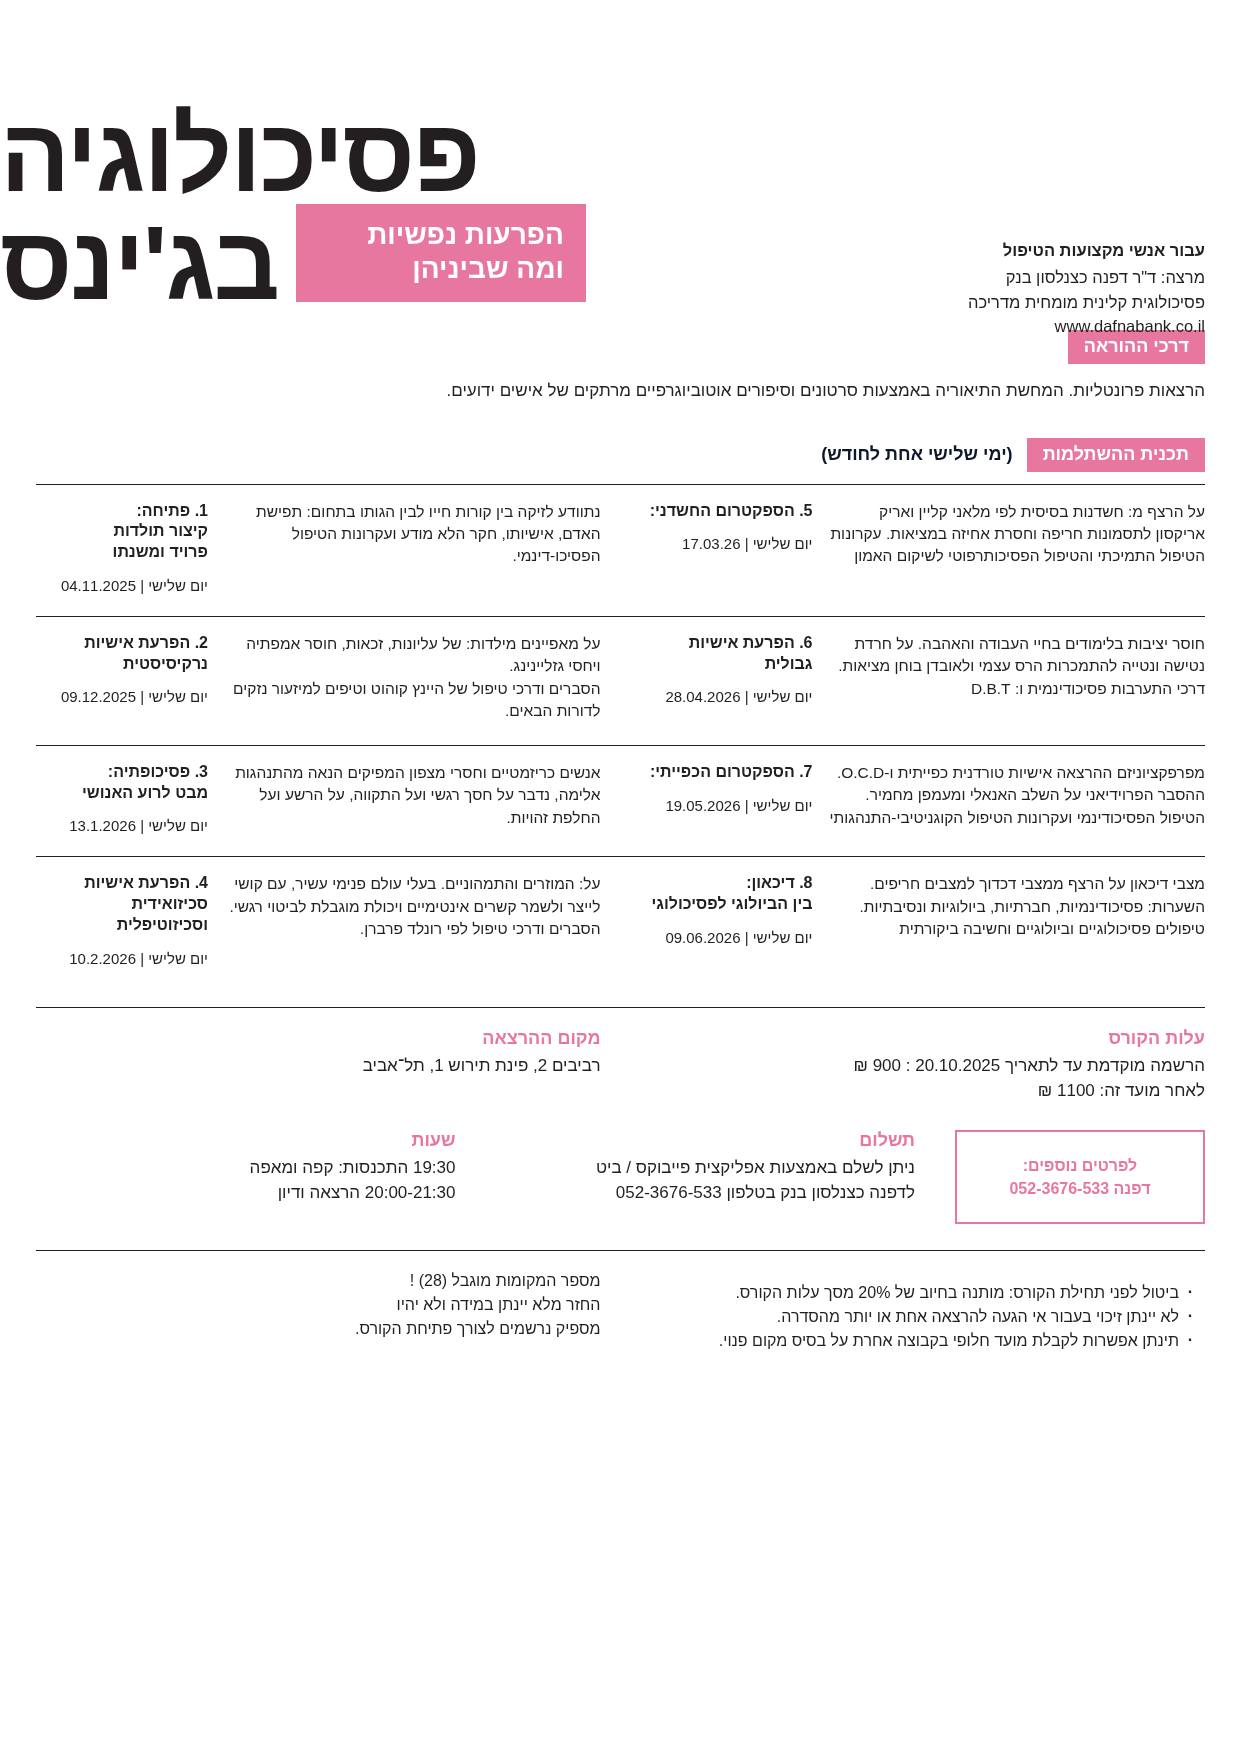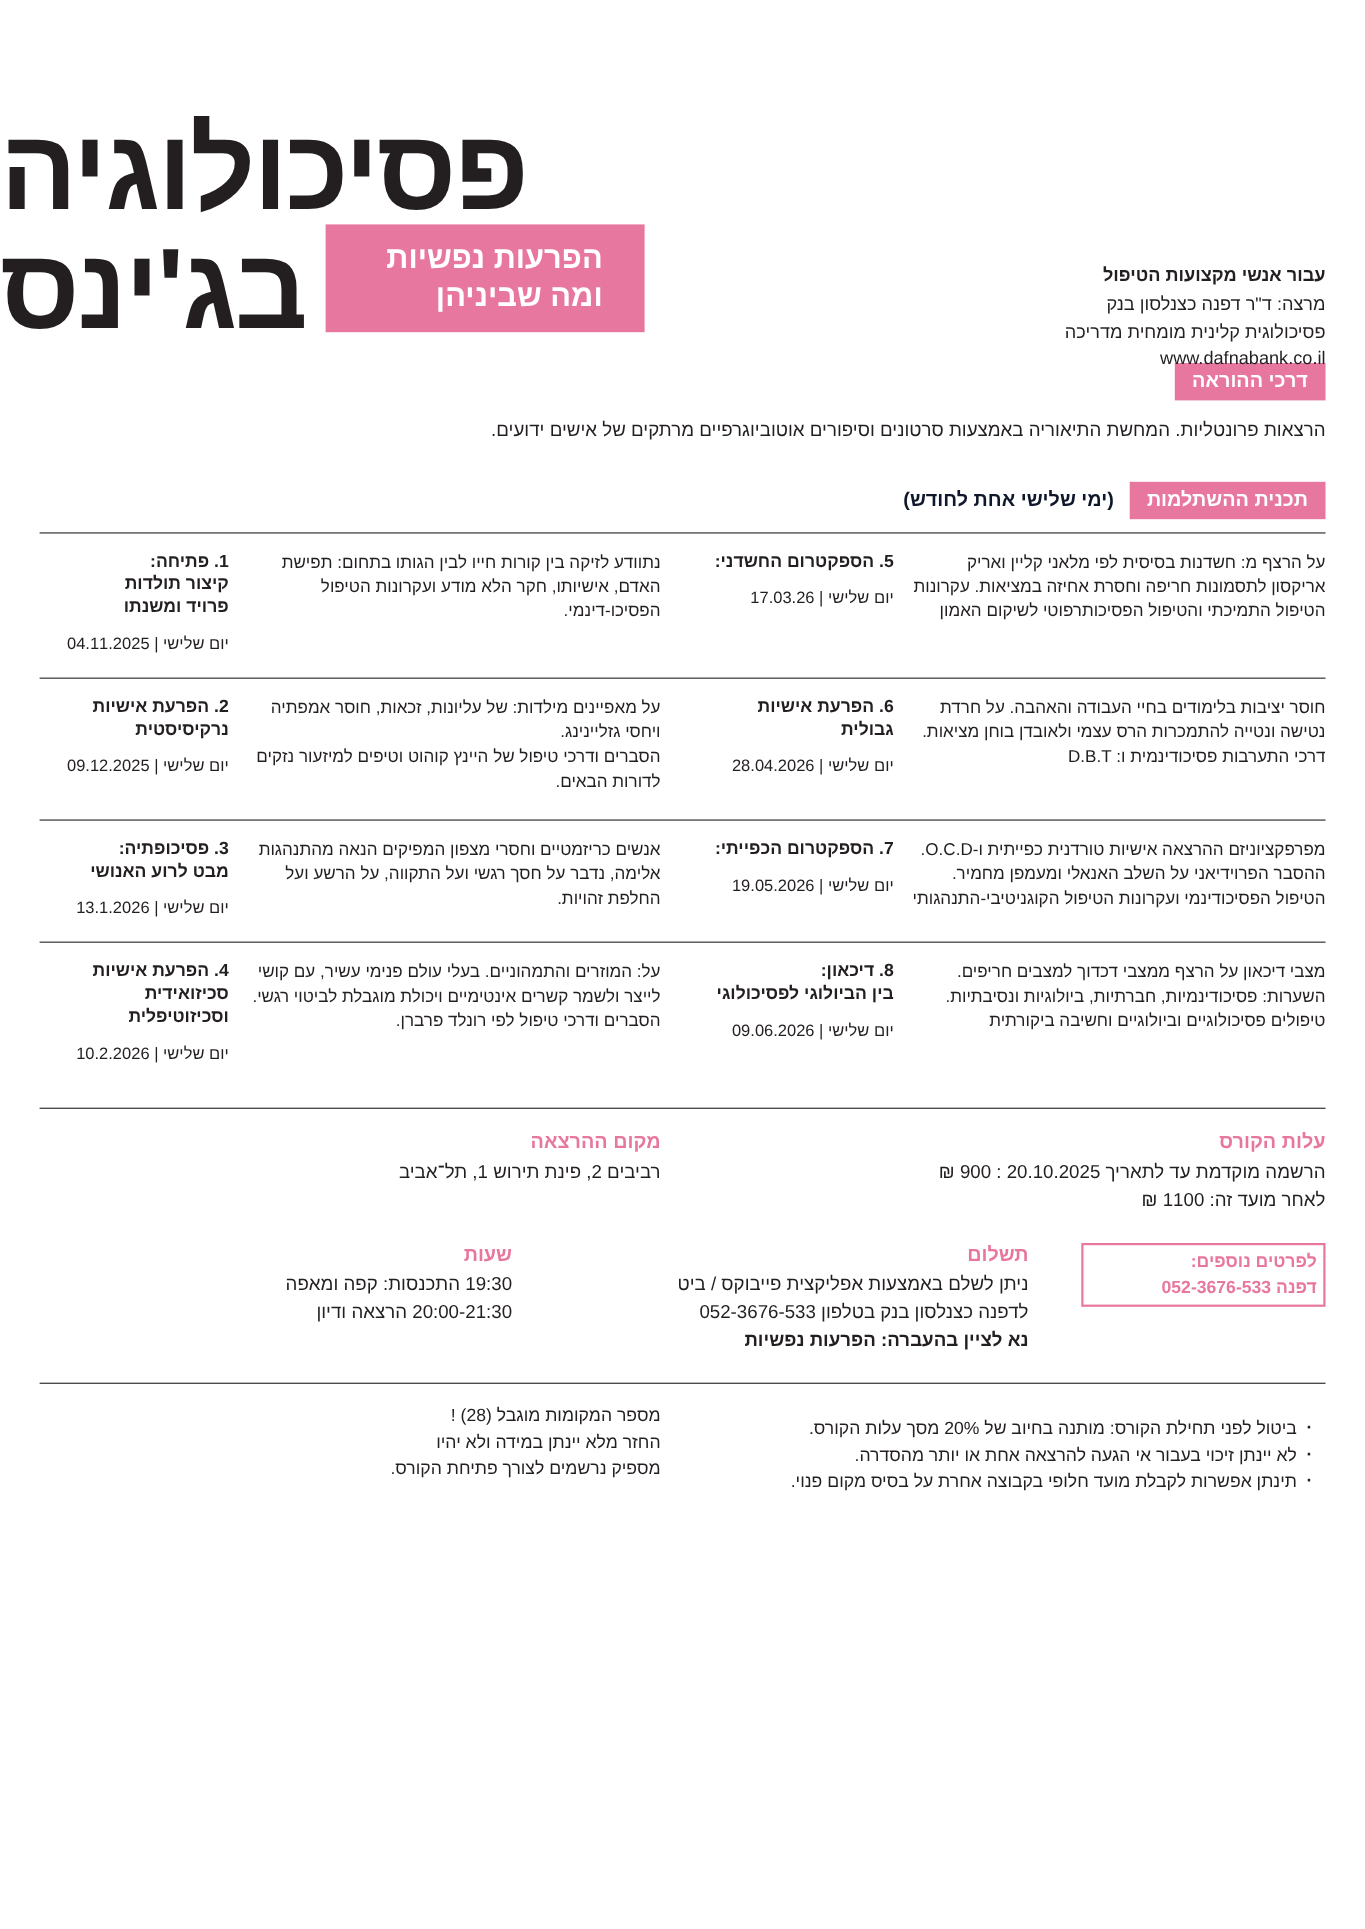--- a/index.html
+++ b/index.html
@@ -19,21 +19,21 @@
     position:absolute; top:108px; left:0; right:36px;
     text-align:left; direction:rtl;
   }
   .title-line {
     font-weight:bold; font-size:104px; line-height:0.92;
     letter-spacing:-2px; color:#231f20; margin:0; text-align:left;
   }
   .title-row2 { display:flex; align-items:flex-end; justify-content:flex-end; gap:18px; }
   .pink-box {
     background:#e8779f; color:#ffffff; font-weight:bold;
-    font-size:28px; line-height:1.22; padding:14px 38px 16px 22px;
+    font-size:28px; line-height:1.22; padding:14px 22px 16px 22px;
     margin-bottom:10px; text-align:right; min-width:290px;
   }
   .contact-block {
     position:absolute; top:238px; right:36px; width:420px;
     text-align:right; font-size:16.5px; line-height:1.5; color:#231f20;
   }
   .contact-block .lead { font-weight:bold; margin-bottom:2px; }
 
   
   .sec-label {
@@ -84,22 +84,22 @@
   .info {
     margin:18px 36px 0 36px; border-top:1px solid #231f20; padding-top:20px;
   }
   .info-row { display:flex; gap:40px; direction:rtl; }
   .info-col { flex:1; text-align:right; }
   .info-col .lbl { color:#e8779f; font-weight:bold; font-size:18px; margin-bottom:4px; }
   .info-col .txt { font-size:17px; line-height:1.5; }
   .info-row.second { margin-top:26px; align-items:flex-start; }
   .pink-frame {
     border:2px solid #e8779f; color:#e8779f; font-weight:bold;
-    font-size:16px; line-height:1.45; 
-    padding:4px 6px; width:222px;
+    font-size:16px; line-height:1.45; text-align:center;
+    padding:22px 6px; width:250px;
   }
 
   
   .footer {
     margin:26px 36px 0 36px; border-top:1px solid #231f20; padding-top:18px;
     display:flex; gap:40px; direction:rtl;
   }
   .footer-col { flex:1; text-align:right; font-size:16px; line-height:1.5; }
   .footer-col .f-head { font-weight:normal; }
   .footer-col ul { margin:12px; padding:0; list-style:none; }
@@ -254,21 +254,20 @@
       <div class="info-col" style="flex:0 0 230px;">
         <div class="pink-frame">
           <div>לפרטים נוספים:</div>
           <div>דפנה 052-3676-533</div>
         </div>
       </div>
       <div class="info-col">
         <div class="lbl">תשלום</div>
         <div class="txt">ניתן לשלם באמצעות אפליקצית פייבוקס / ביט</div>
         <div class="txt">לדפנה כצנלסון בנק בטלפון 052-3676-533</div>
-        <div class="txt" style="font-weight:bold;">נא לציין בהעברה: הפרעות נפשיות</div>
       </div>
       <div class="info-col">
         <div class="lbl">שעות</div>
         <div class="txt">19:30 התכנסות: קפה ומאפה</div>
         <div class="txt">20:00-21:30 הרצאה ודיון</div>
       </div>
     </div>
   </div>
 
   <div class="footer">

